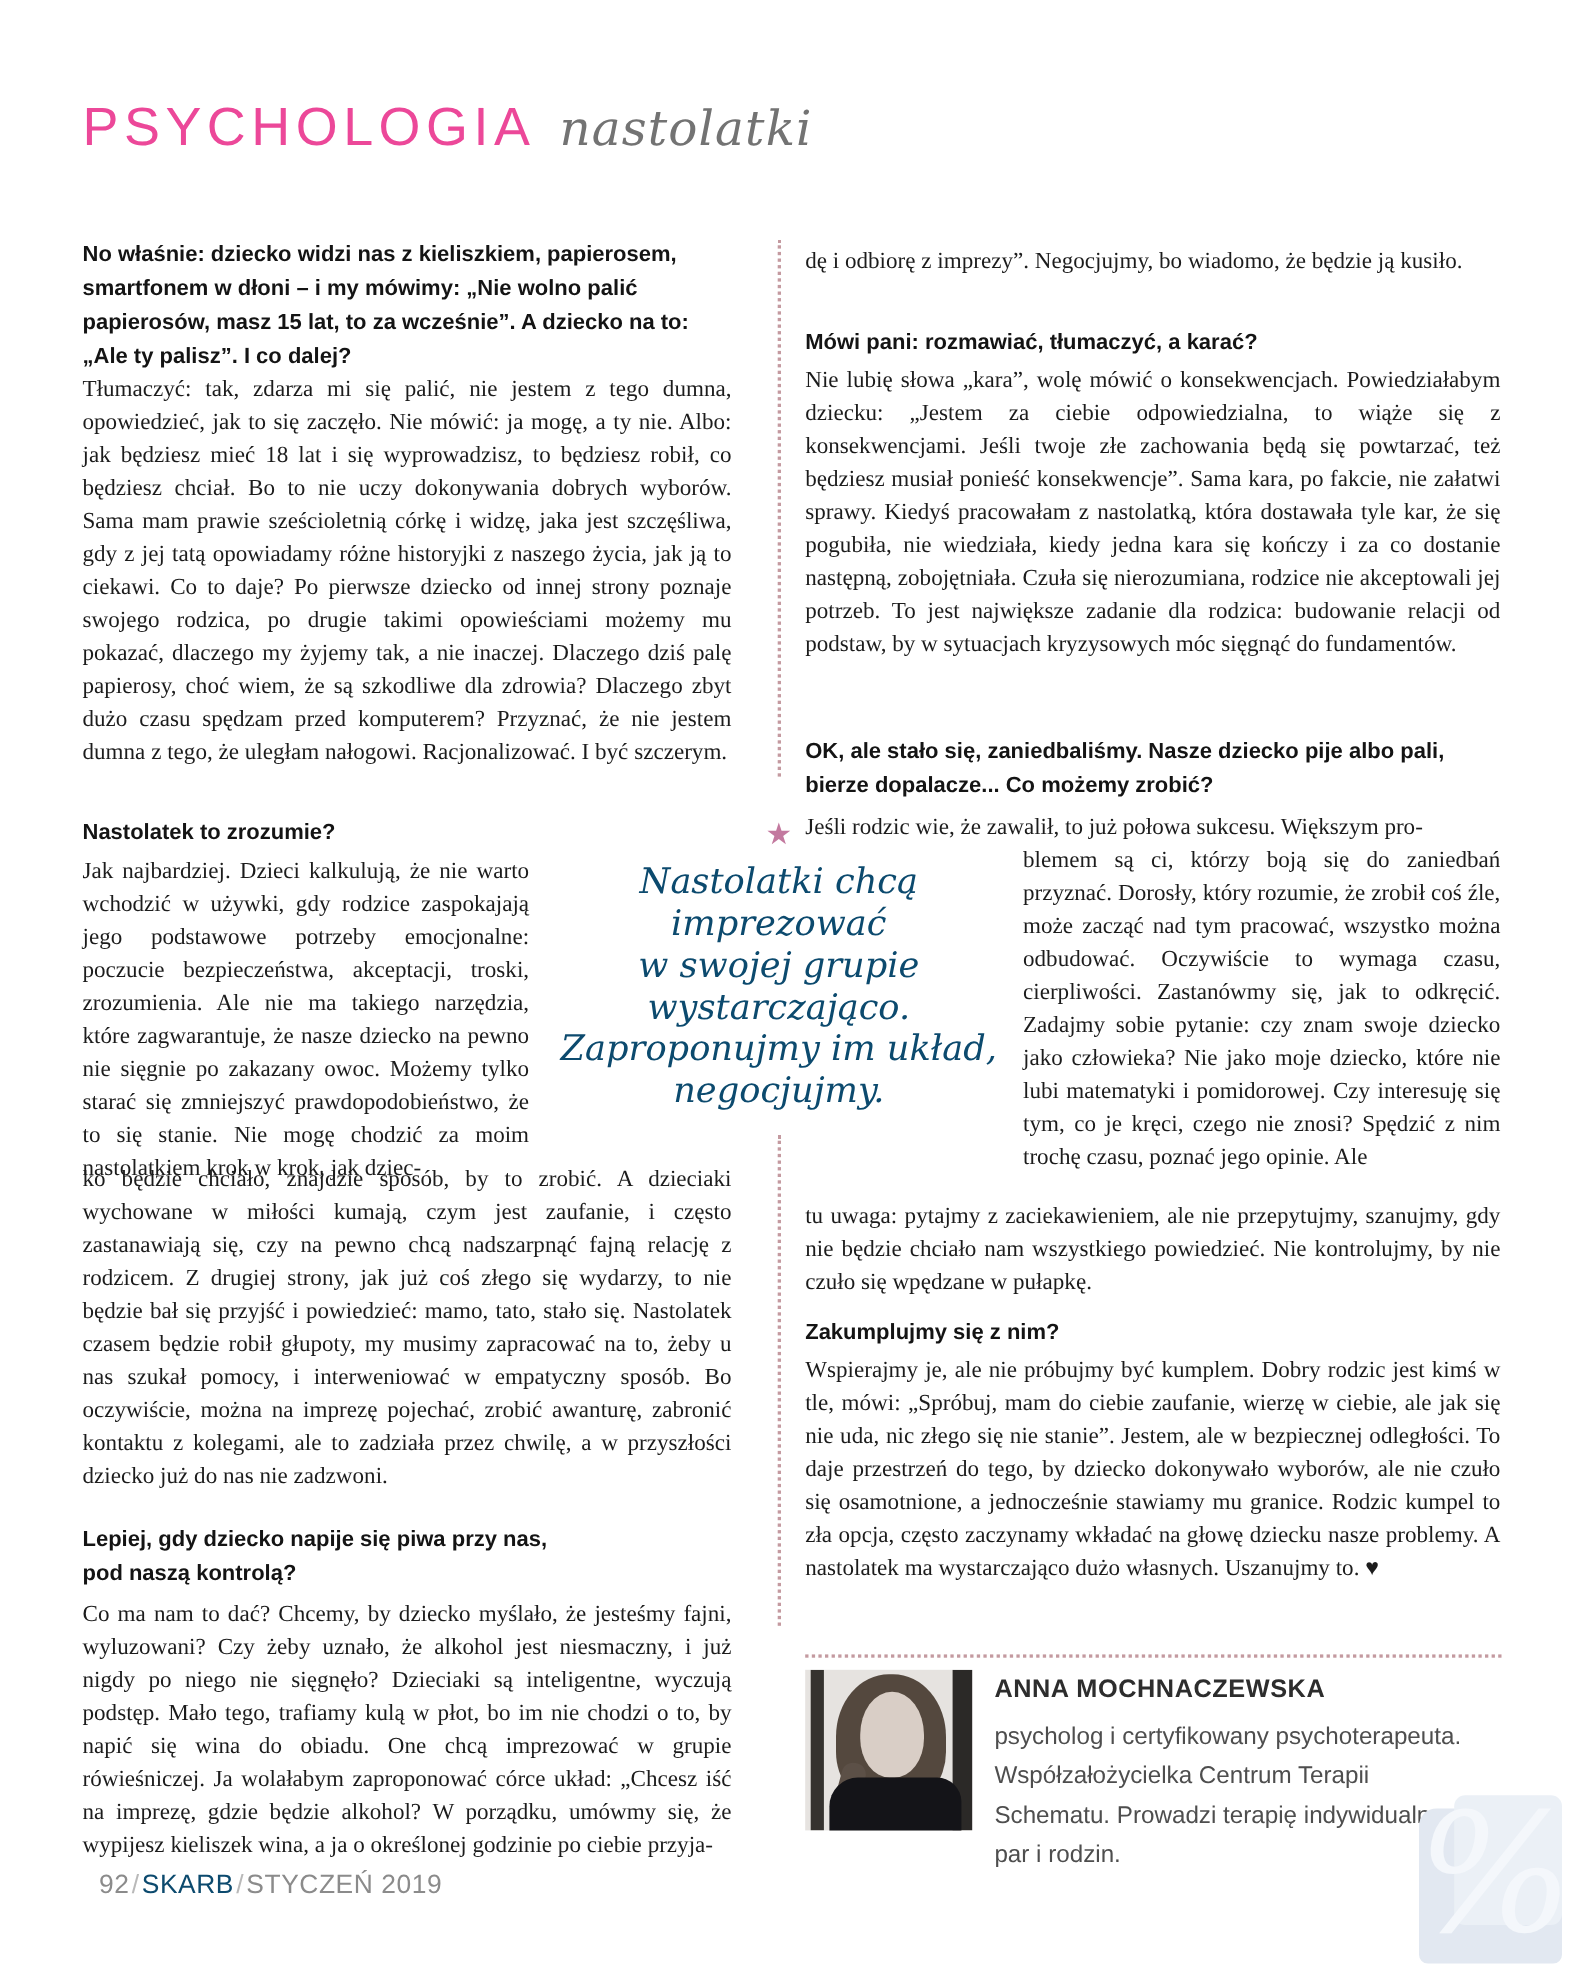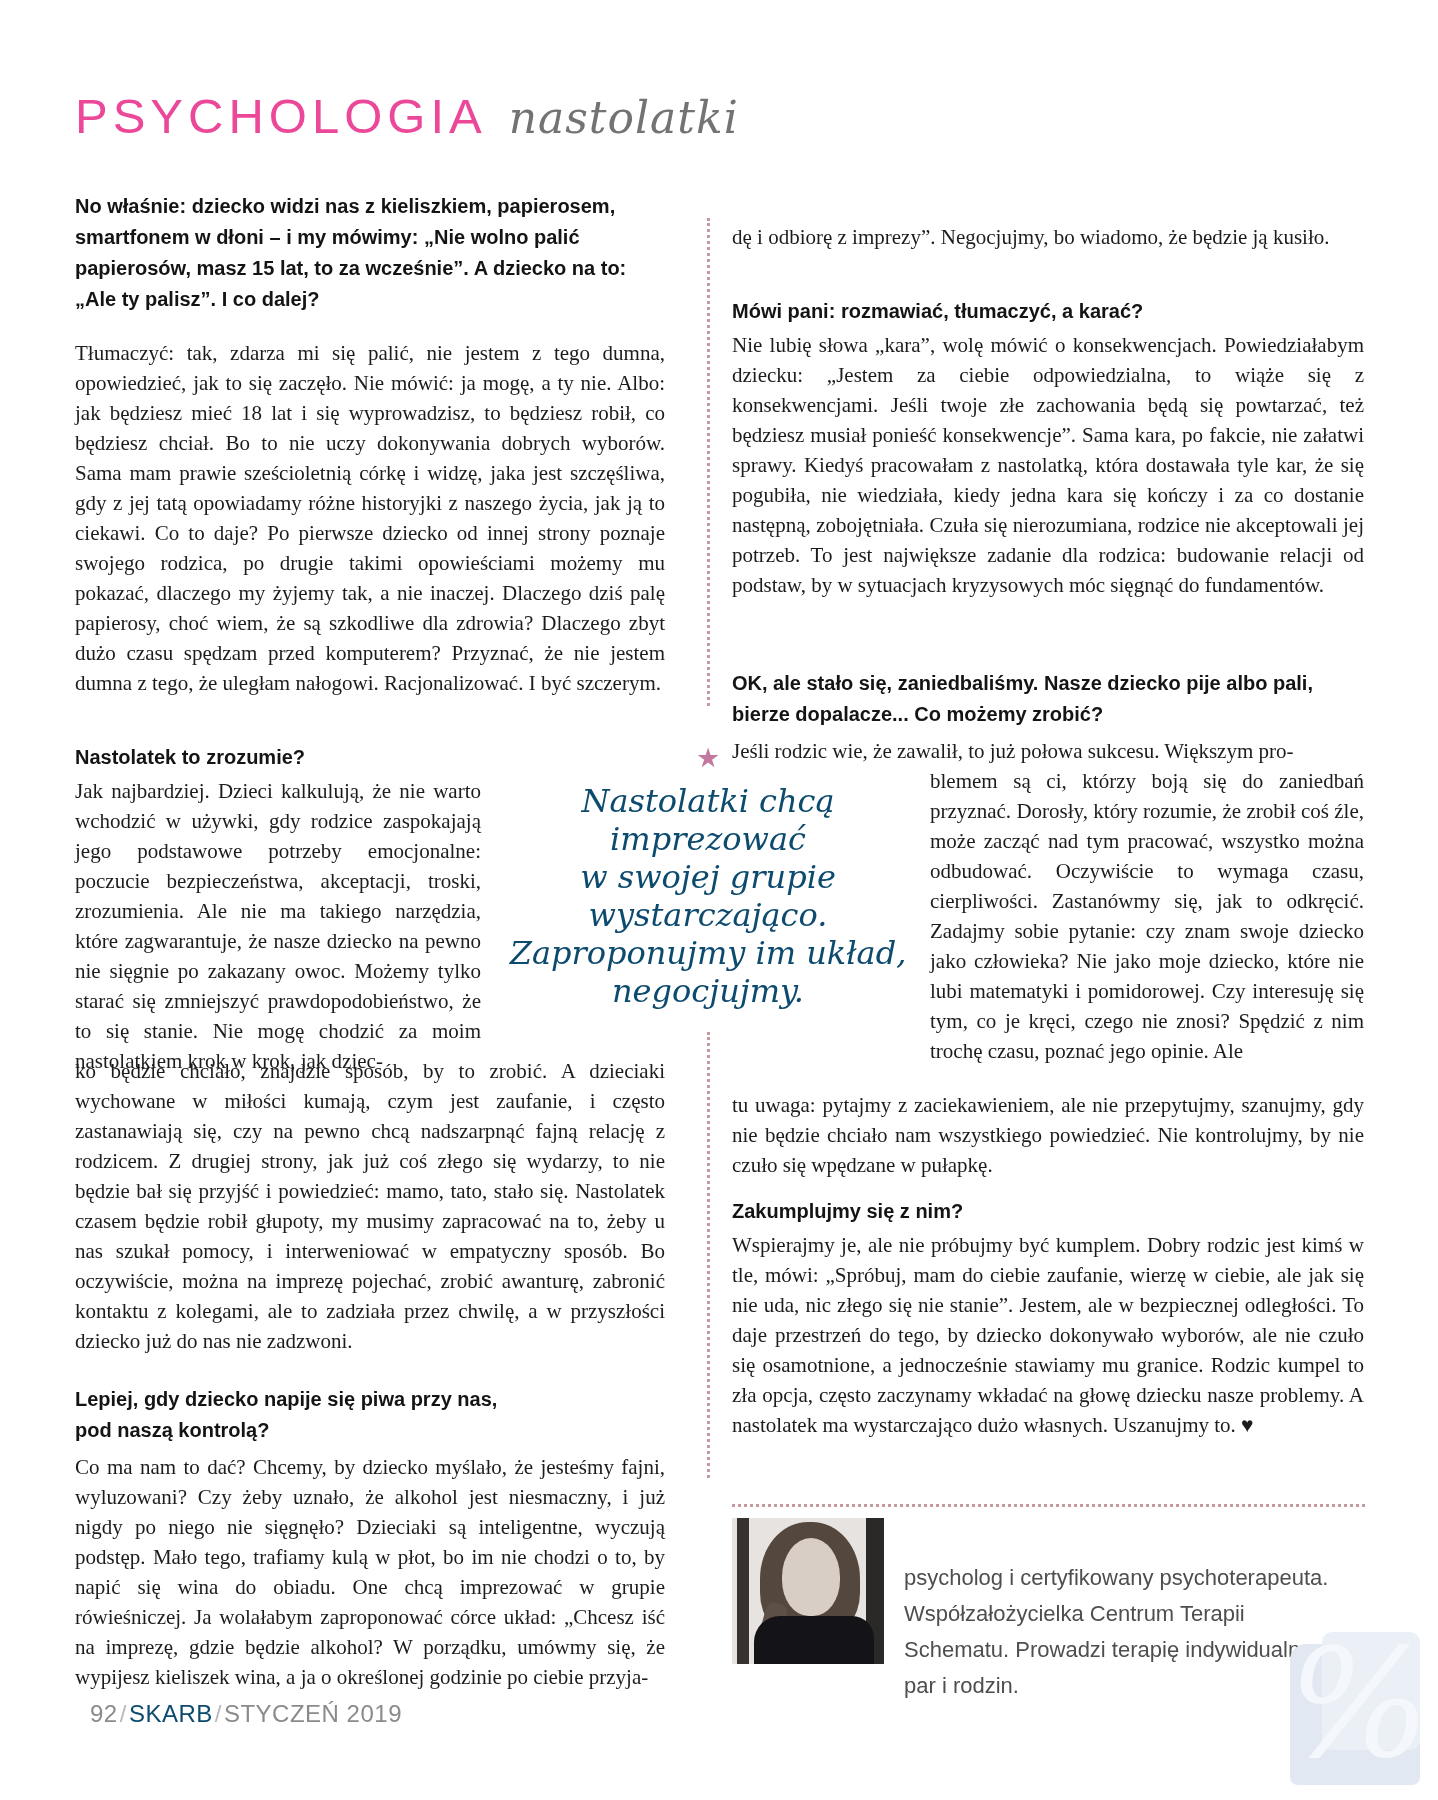--- a/index.html
+++ b/index.html
@@ -86,21 +86,21 @@
 
 <div class="page">
 
   <div class="abs masthead">
     <span class="kicker">PSYCHOLOGIA</span><span class="kicker-sub">nastolatki</span>
   </div>
 
   <div class="abs dotv" style="left:707px; top:218px; height:488px;"></div>
   <div class="abs dotv" style="left:707px; top:1032px; height:446px;"></div>
 
-  <div class="abs qhead" style="left:75px; top:191px; width:600px;">No właśnie: dziecko widzi nas z kieliszkiem, papierosem,
+  <div class="abs qhead" style="left:75px; top:216px; width:600px;">No właśnie: dziecko widzi nas z kieliszkiem, papierosem,
 smartfonem w dłoni – i my mówimy: „Nie wolno palić
 papierosów, masz 15 lat, to za wcześnie”. A dziecko na to:
 „Ale ty palisz”. I co dalej?</div>
   <div class="abs serif" style="left:75px; top:338px; width:590px;">Tłumaczyć: tak, zdarza mi się palić, nie jestem z tego dumna, opowiedzieć, jak to się zaczęło. Nie mówić: ja mogę, a ty nie. Albo: jak będziesz mieć 18 lat i się wyprowadzisz, to będziesz robił, co będziesz chciał. Bo to nie uczy dokonywania dobrych wyborów. Sama mam prawie sześcioletnią córkę i widzę, jaka jest szczęśliwa, gdy z jej tatą opowiadamy różne historyjki z naszego życia, jak ją to ciekawi. Co to daje? Po pierwsze dziecko od innej strony poznaje swojego rodzica, po drugie takimi opowieściami możemy mu pokazać, dlaczego my żyjemy tak, a nie inaczej. Dlaczego dziś palę papierosy, choć wiem, że są szkodliwe dla zdrowia? Dlaczego zbyt dużo czasu spędzam przed komputerem? Przyznać, że nie jestem dumna z tego, że uległam nałogowi. Racjonalizować. I być szczerym.</div>
 
   <div class="abs qhead" style="left:75px; top:742px; width:480px;">Nastolatek to zrozumie?</div>
   <div class="abs serif" style="left:75px; top:776px; width:406px;">Jak najbardziej. Dzieci kalkulują, że nie warto wchodzić w używki, gdy rodzice zaspokajają jego podstawowe potrzeby emocjonalne: poczucie bezpieczeństwa, akceptacji, troski, zrozumienia. Ale nie ma takiego narzędzia, które zagwarantuje, że nasze dziecko na pewno nie sięgnie po zakazany owoc. Możemy tylko starać się zmniejszyć prawdopodobieństwo, że to się stanie. Nie mogę chodzić za moim nastolatkiem krok w krok, jak dziec-</div>
   <div class="abs serif" style="left:75px; top:1056px; width:590px;">ko będzie chciało, znajdzie sposób, by to zrobić. A dzieciaki wychowane w miłości kumają, czym jest zaufanie, i często zastanawiają się, czy na pewno chcą nadszarpnąć fajną relację z rodzicem. Z drugiej strony, jak już coś złego się wydarzy, to nie będzie bał się przyjść i powiedzieć: mamo, tato, stało się. Nastolatek czasem będzie robił głupoty, my musimy zapracować na to, żeby u nas szukał pomocy, i interweniować w empatyczny sposób. Bo oczywiście, można na imprezę pojechać, zrobić awanturę, zabronić kontaktu z kolegami, ale to zadziała przez chwilę, a w przyszłości dziecko już do nas nie zadzwoni.</div>
 
   <div class="abs qhead" style="left:75px; top:1384px; width:600px;">Lepiej, gdy dziecko napije się piwa przy nas,
@@ -137,20 +137,21 @@
 
   <div class="abs photo">
     <div class="ph-barL"></div>
     <div class="ph-barR"></div>
     <div class="ph-hair"></div>
     <div class="ph-face"></div>
     <div class="ph-tail"></div>
     <div class="ph-body"></div>
   </div>
 
+  <div class="abs bio-name" style="left:904px; top:1522px; width:460px;">ANNA MOCHNACZEWSKA</div>
   <div class="abs bio-text" style="left:904px; top:1560px; width:460px;">psycholog i certyfikowany psychoterapeuta.
 Współzałożycielka Centrum Terapii
 Schematu. Prowadzi terapię indywidualną
 par i rodzin.</div>
 
   <div class="abs wm-box"></div>
   <div class="abs wm-box2"></div>
   <div class="abs wm-glyph">%</div>
 
   <div class="abs footer">

